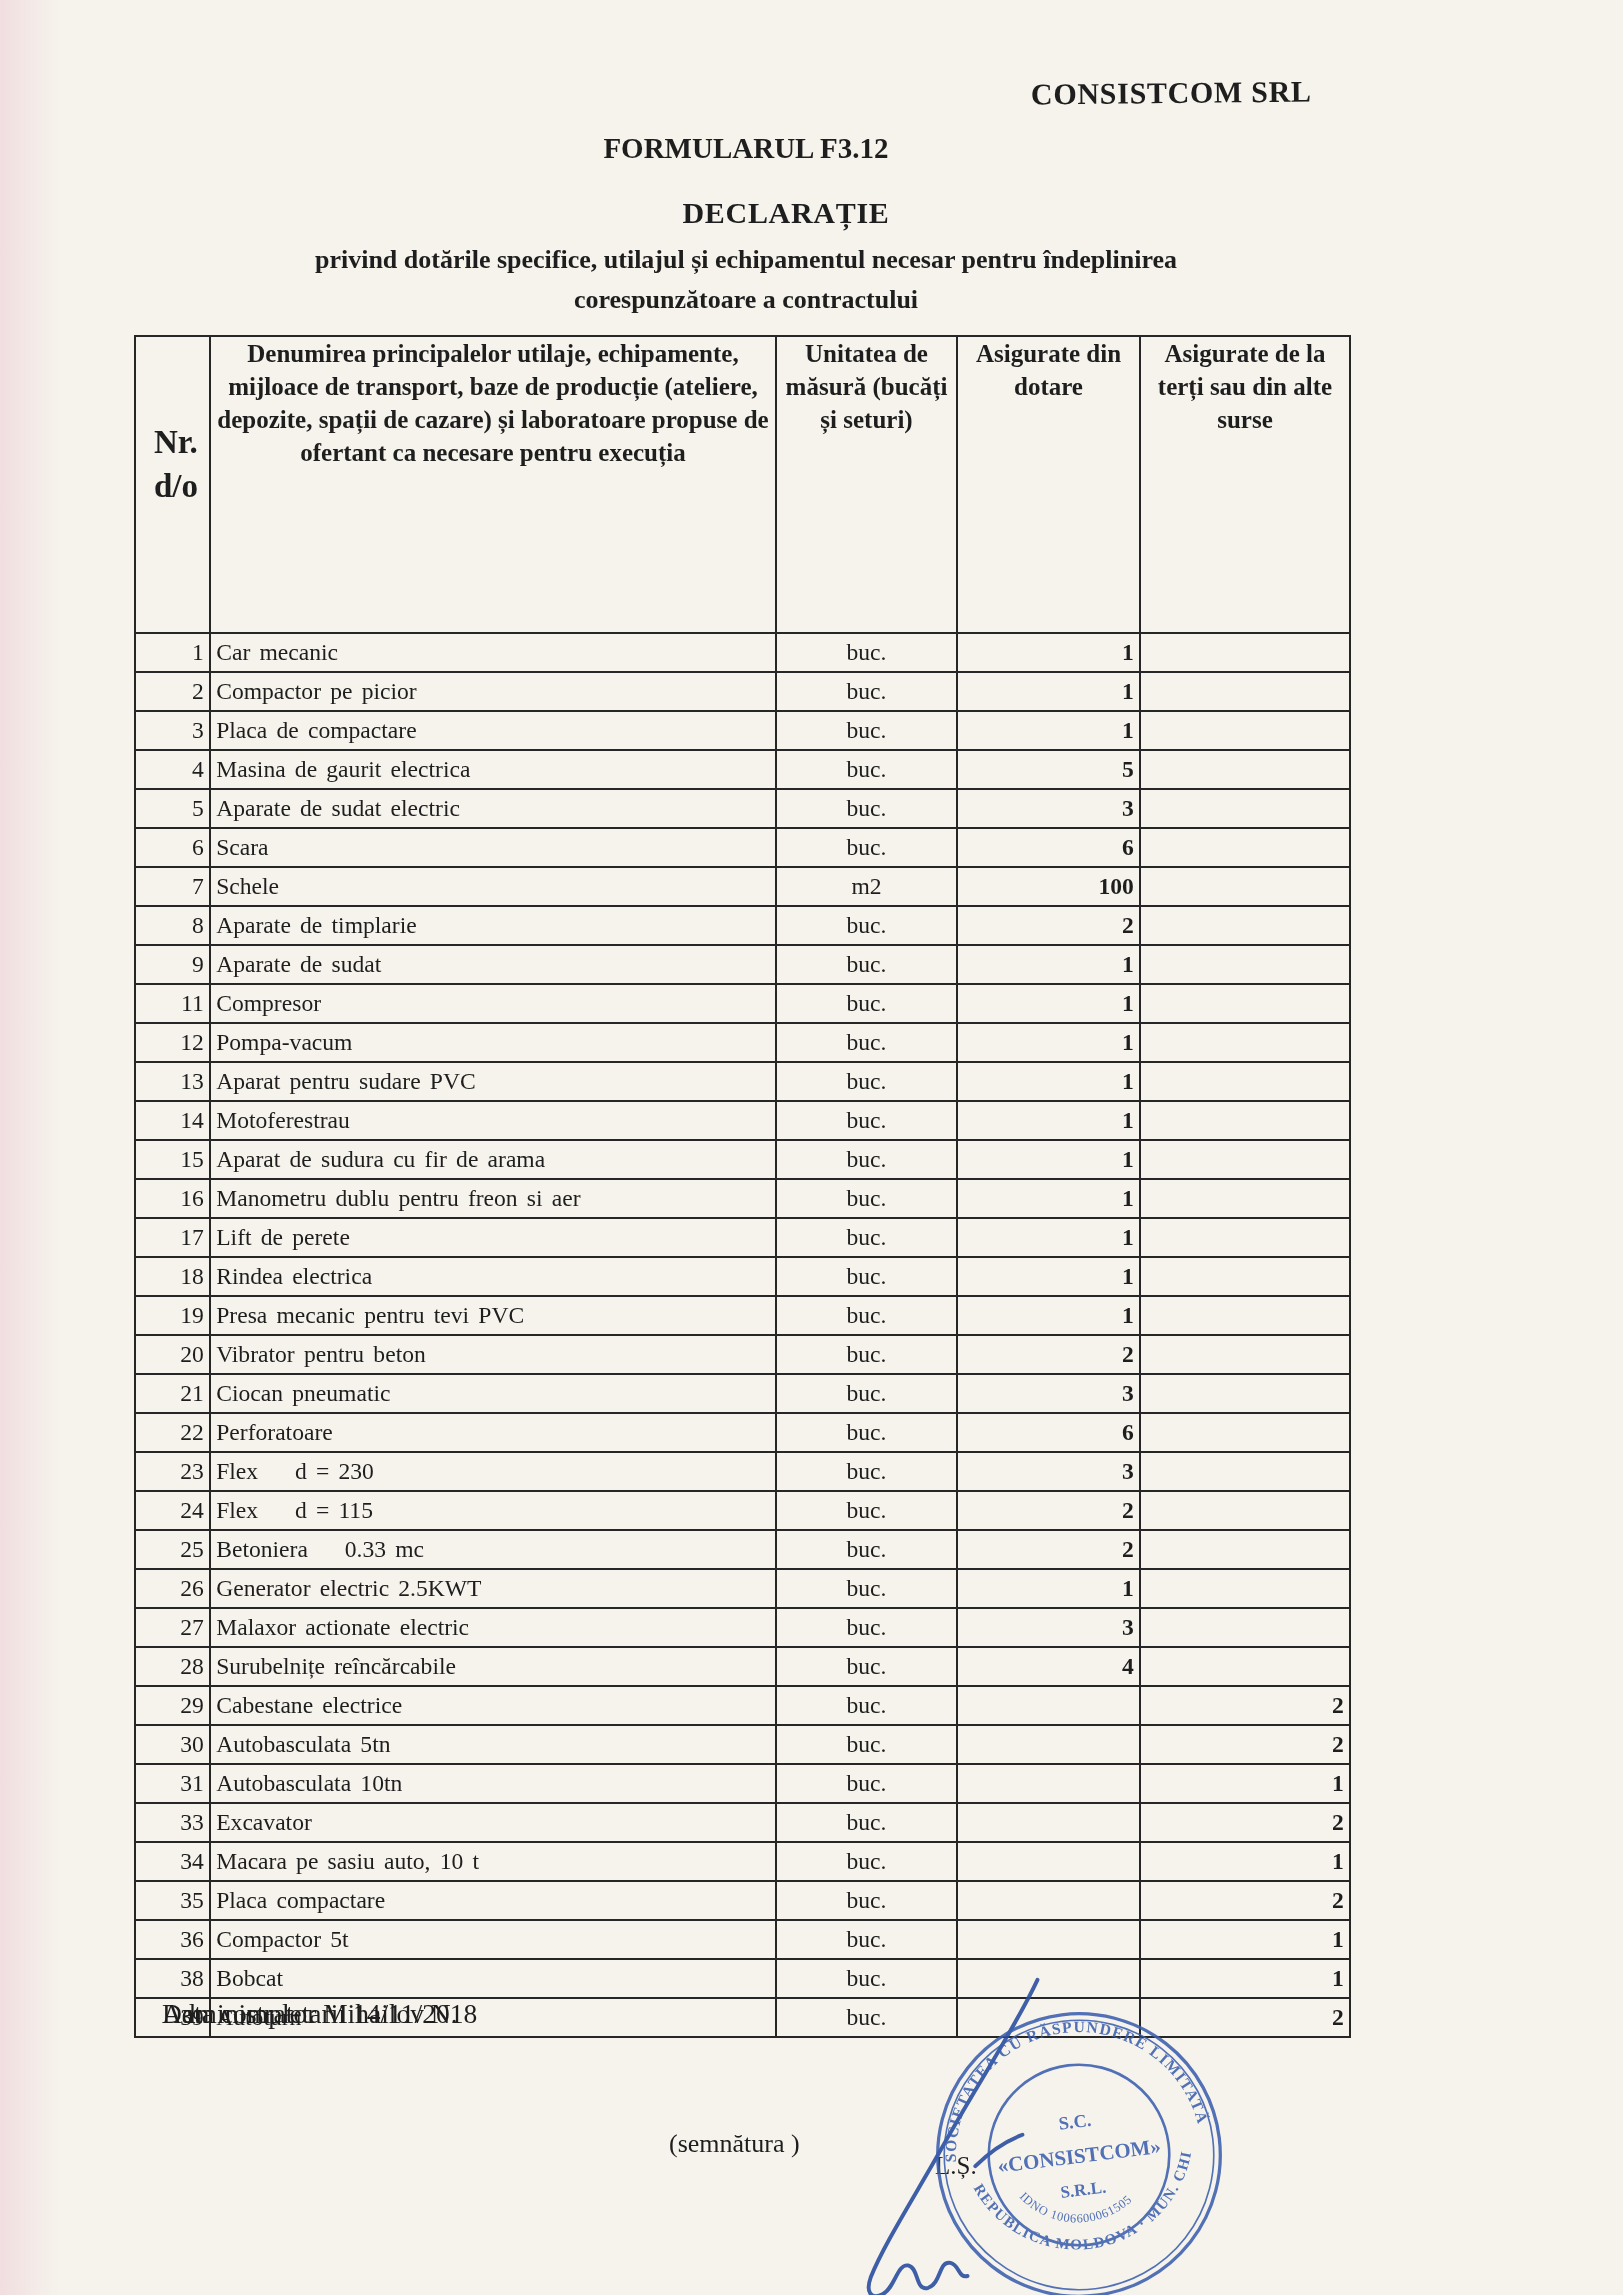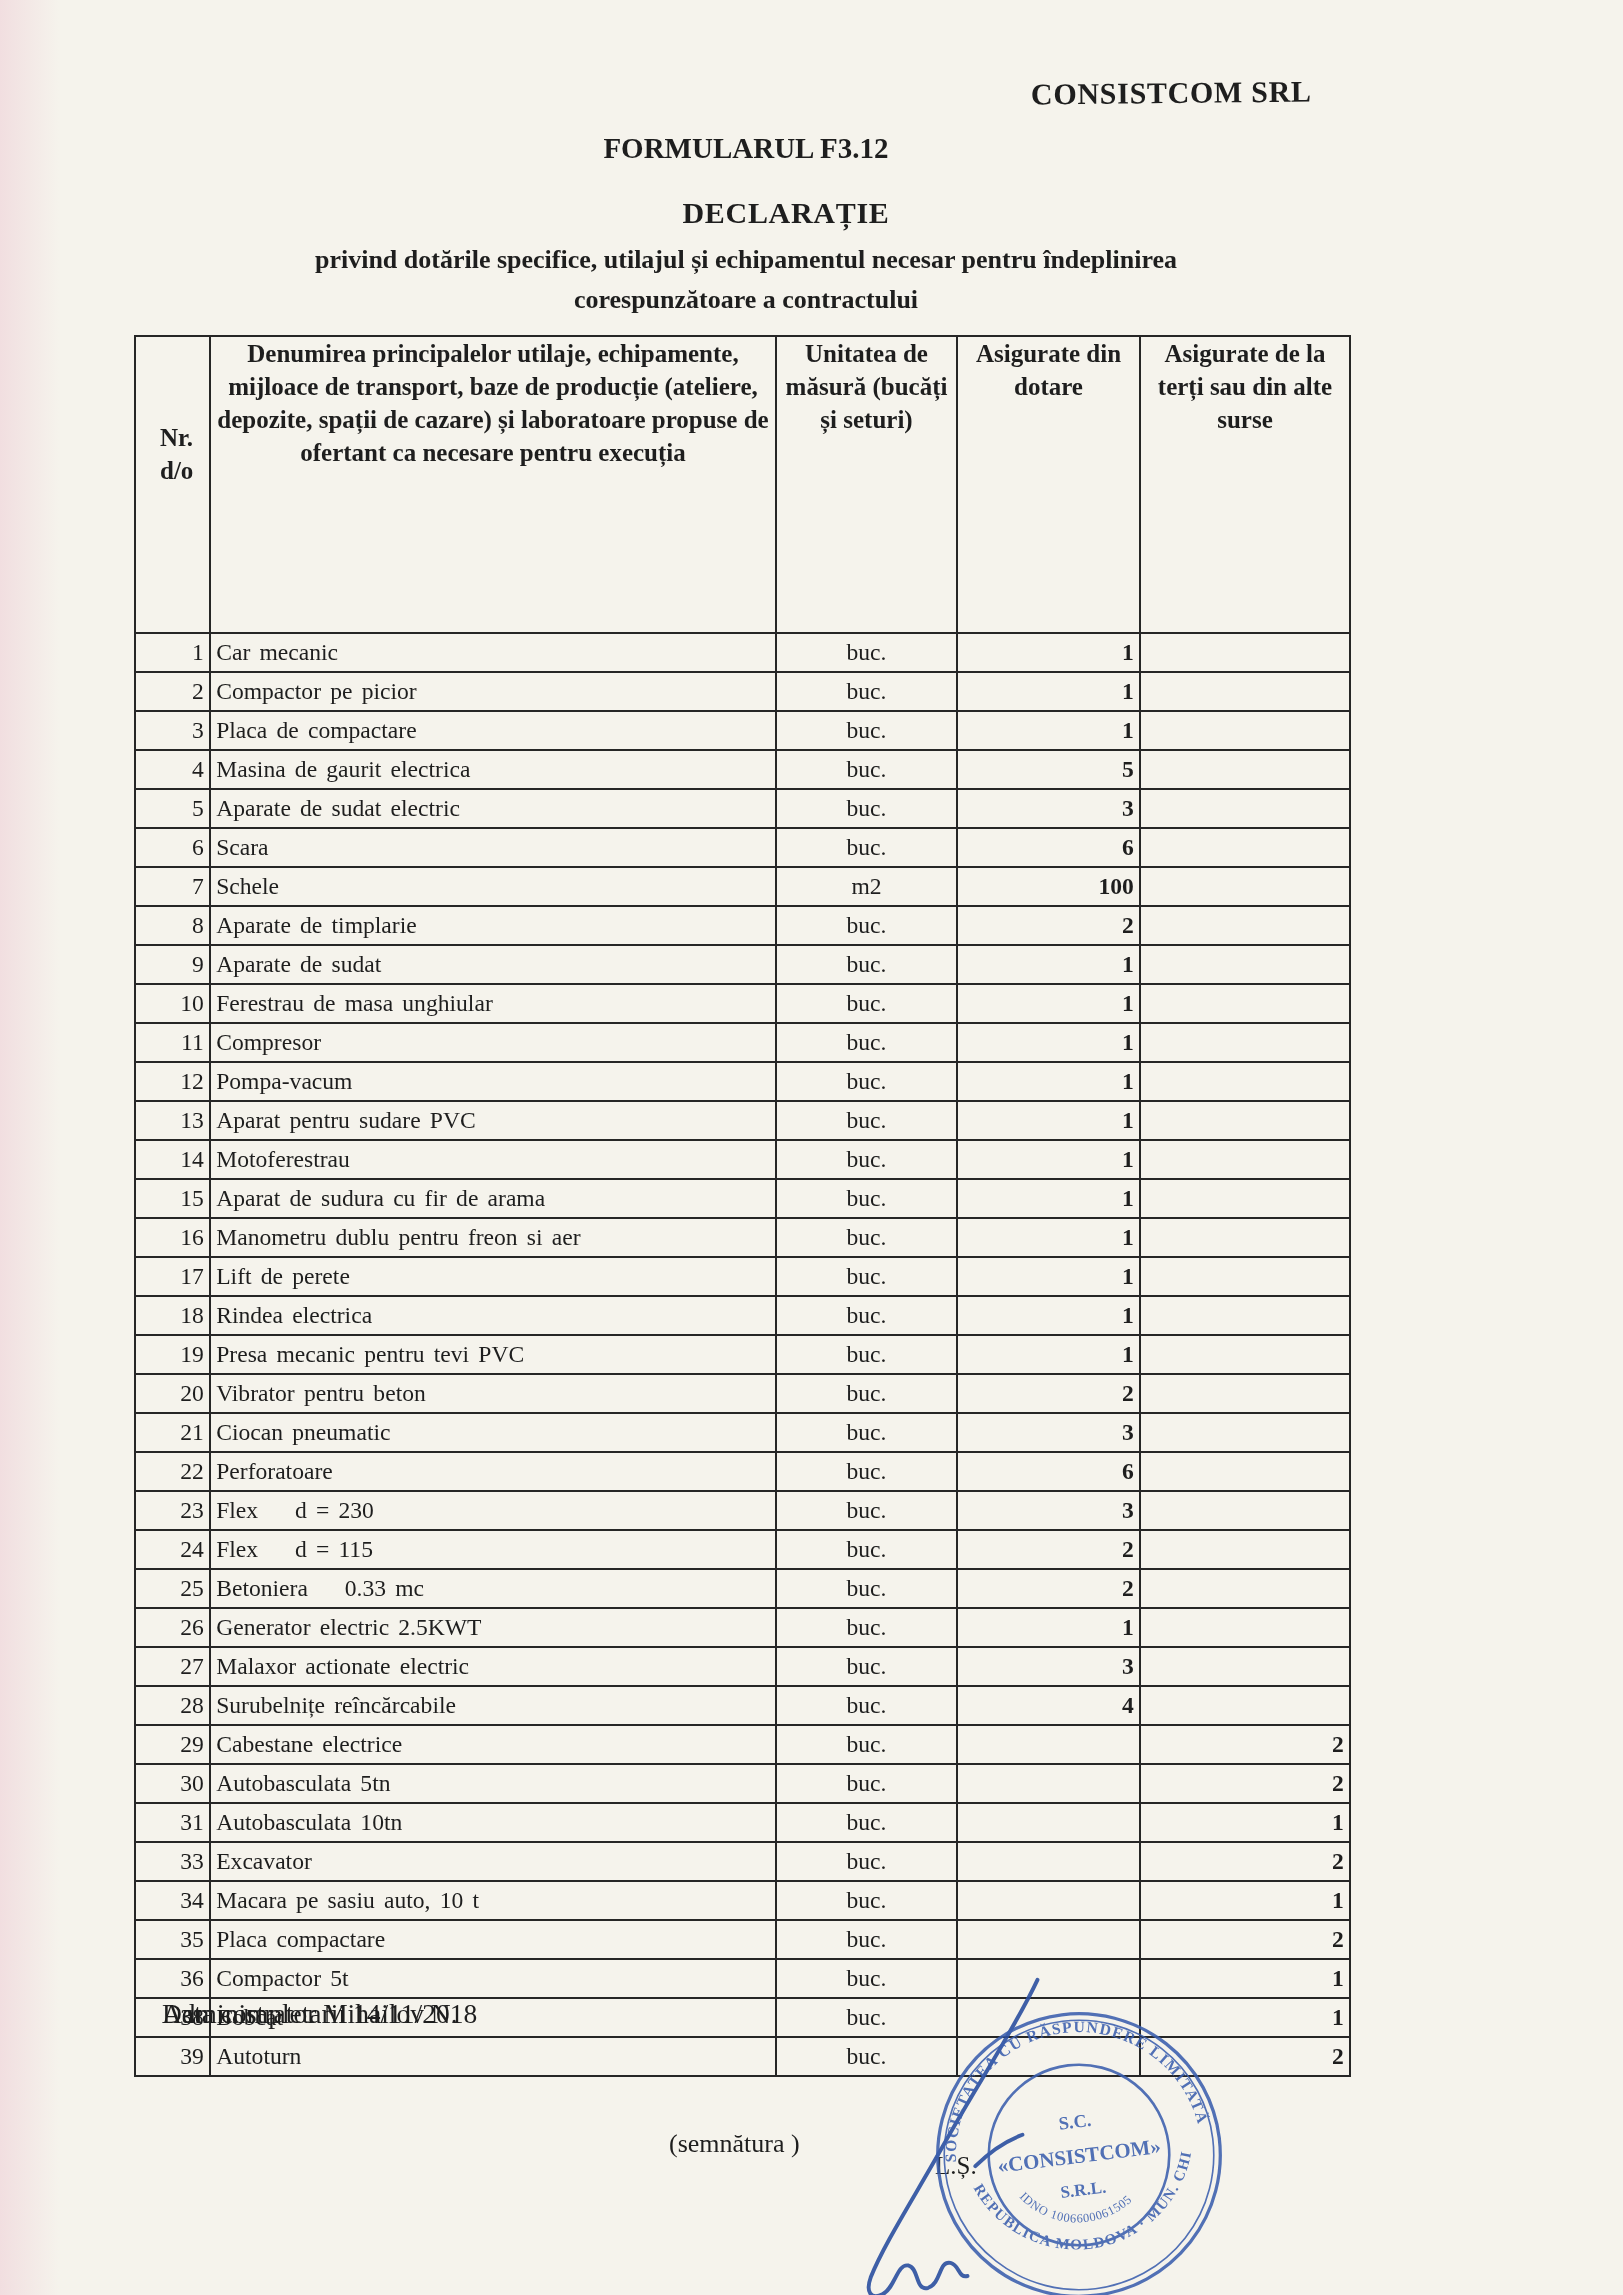--- a/index.html
+++ b/index.html
@@ -34,21 +34,21 @@
   table.main col.c5{width:210px;}
   table.main th, table.main td{
     border:2px solid #262626; padding:0 5.2px;
     overflow:hidden;
   }
   table.main{border:2.6px solid #262626;}
   thead th{
     font-size:25px; font-weight:bold; vertical-align:top;
     padding-top:10.5px; line-height:1.32; text-align:center; height:211px;
   }
-  thead th.h-nr{text-align:left; padding-left:24px; padding-top:84px; font-size:25px;}
+  thead th.h-nr{text-align:left; padding-left:18px; padding-top:84px; font-size:33px;}
   tbody td{height:37px; font-size:23.6px; line-height:1;}
   td.c-nr{text-align:right; padding-right:5.2px;}
   td.c-name{text-align:left; padding-left:7.9px; word-spacing:3.3px; white-space:pre;}
   td.c-unit{text-align:center;}
   td.c-dotare, td.c-terti{text-align:right; font-weight:bold; padding-right:3.9px;}
 
   .footer-line{position:absolute; left:162px; font-size:27.5px;}
   .date-line{top:1998px;}
   .admin-line{top:1998px;}
   .sign-label{position:absolute; left:669px; top:2129px; font-size:26px;}
@@ -149,27 +149,20 @@
         <tr>
           <td class="c-nr">8</td>
           <td class="c-name">Aparate de timplarie</td>
           <td class="c-unit">buc.</td>
           <td class="c-dotare">2</td>
           <td class="c-terti"></td>
         </tr>
         <tr>
           <td class="c-nr">9</td>
           <td class="c-name">Aparate de sudat</td>
-          <td class="c-unit">buc.</td>
-          <td class="c-dotare">1</td>
-          <td class="c-terti"></td>
-        </tr>
-        <tr>
-          <td class="c-nr">10</td>
-          <td class="c-name">Ferestrau de masa unghiular</td>
           <td class="c-unit">buc.</td>
           <td class="c-dotare">1</td>
           <td class="c-terti"></td>
         </tr>
         <tr>
           <td class="c-nr">11</td>
           <td class="c-name">Compresor</td>
           <td class="c-unit">buc.</td>
           <td class="c-dotare">1</td>
           <td class="c-terti"></td>

